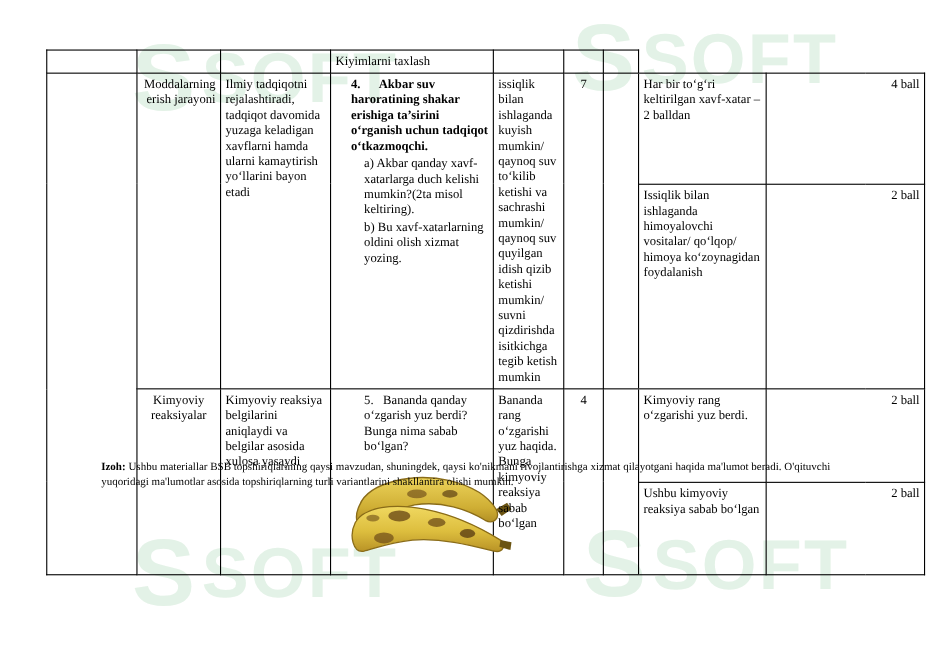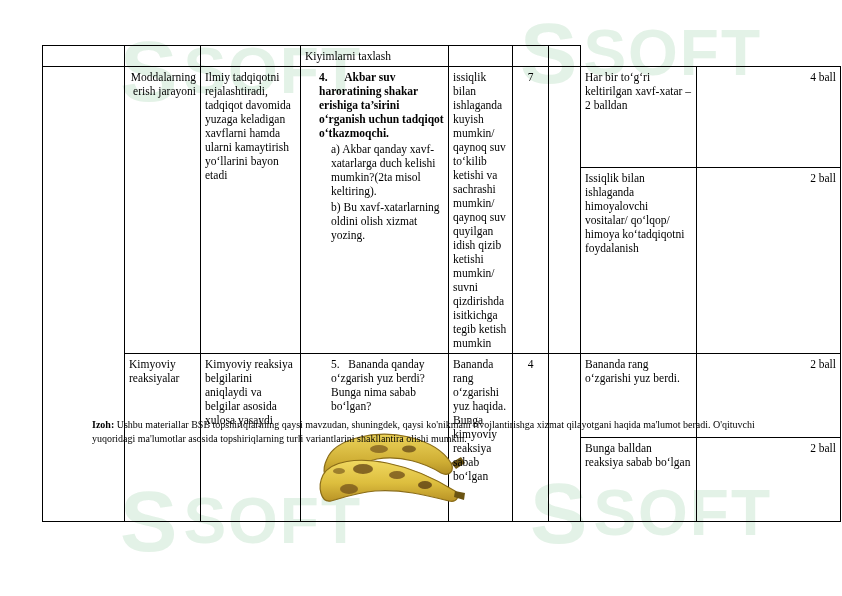--- a/index.html
+++ b/index.html
@@ -78,20 +78,21 @@
   .c-col9 { width: 90px; }
   .c-col10 { width: 54px; }
   .mid { vertical-align: middle; }
 
   .lbl-green {
     color: #d43a1e;
     text-align: right;
   }
   .lbl-red {
     color: #7b1f0f;
+    text-align: center;
     margin-left: 28px;
   }
   .small-txt { font-size: 10.5px; }
 
   .task-txt { font-size: 11.5px; }
   .task-txt p { margin: 0 0 2px 0; }
   .indent1 { padding-left: 14px; text-indent: 0; font-weight: bold; }
   .indent2 { padding-left: 26px; }
 
   .crit-cell { font-size: 11px; line-height: 1.2; }
@@ -197,21 +198,21 @@
       <td rowspan="2" class="mid crit-cell">
         <span>issiqlik bilan ishlaganda kuyish mumkin/ qaynoq suv to‘kilib ketishi va sachrashi mumkin/ qaynoq suv quyilgan idish qizib ketishi mumkin/ suvni qizdirishda isitkichga tegib ketish mumkin</span>
       </td>
       <td rowspan="2" class="mid num-big">7</td>
       <td rowspan="2" style="border-left:none;border-right:none;"></td>
       <td class="small-txt" style="border-left:1px solid #000;">Har bir to‘g‘ri keltirilgan xavf-xatar – 2 balldan</td>
       <td colspan="2" class="mid ball">4 ball</td>
     </tr>
 
     <tr>
-      <td class="small-txt" style="border-left:1px solid #000;">Issiqlik bilan ishlaganda himoyalovchi vositalar/ qo‘lqop/ himoya ko‘tadqiqotni foydalanish</td>
+      <td class="small-txt" style="border-left:1px solid #000;">Issiqlik bilan ishlaganda himoyalovchi vositalar/ qo‘lqop/ himoya ko‘zoynagidan foydalanish</td>
       <td colspan="2" class="mid ball">2 ball</td>
     </tr>
 
     <tr>
       <td rowspan="2" class="mid lbl-red">Kimyoviy reaksiyalar</td>
       <td rowspan="2" class="mid small-txt">
         <span>Kimyoviy reaksiya belgilarini aniqlaydi va belgilar asosida xulosa yasaydi</span>
       </td>
       <td rowspan="2" class="task-txt">
         <p class="indent2">
@@ -249,26 +250,26 @@
             <ellipse cx="104" cy="30" rx="7" ry="3.5" fill="#5d4014" opacity="0.7"></ellipse>
             <ellipse cx="34" cy="52" rx="6" ry="3" fill="#6d4c18" opacity="0.6"></ellipse>
           </svg>
         </div>
       </td>
       <td rowspan="2" class="mid crit-cell">
         <span>Bananda rang o‘zgarishi yuz haqida. Bunga kimyoviy reaksiya sabab bo‘lgan</span>
       </td>
       <td rowspan="2" class="mid num-big">4</td>
       <td rowspan="2" style="border-left:none;border-right:none;"></td>
-      <td class="small-txt" style="border-left:1px solid #000;">Bananda  rang o‘zgarishi yuz berdi.</td>
+      <td class="small-txt" style="border-left:1px solid #000;">Kimyoviy  rang o‘zgarishi yuz berdi.</td>
       <td colspan="2" class="mid ball">2 ball</td>
     </tr>
 
     <tr>
-      <td class="small-txt" style="border-left:1px solid #000;">Bunga balldan reaksiya sabab bo‘lgan</td>
+      <td class="small-txt" style="border-left:1px solid #000;">Ushbu kimyoviy reaksiya sabab bo‘lgan</td>
       <td colspan="2" class="mid ball">2 ball</td>
     </tr>
   </tbody>
     </table>
 </div>
 
 <div class="note">
   <b>Izoh:</b><span> Ushbu materiallar BSB topshiriqlarining qaysi mavzudan, shuningdek, qaysi ko'nikmani rivojlantirishga xizmat qilayotgani haqida ma'lumot beradi. O'qituvchi yuqoridagi ma'lumotlar asosida topshiriqlarning turli variantlarini shakllantira olishi mumkin.</span>
 </div>
 

